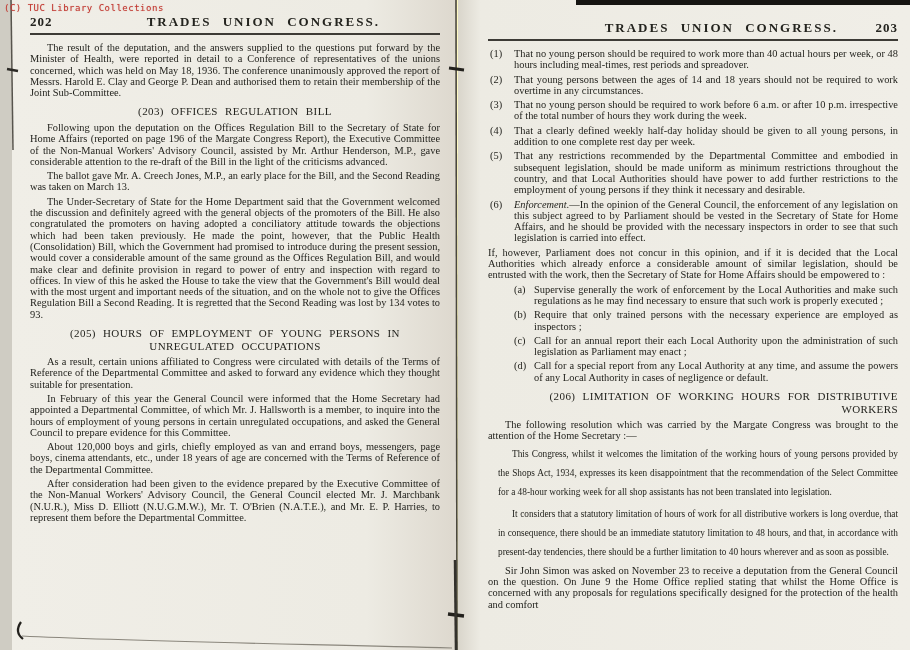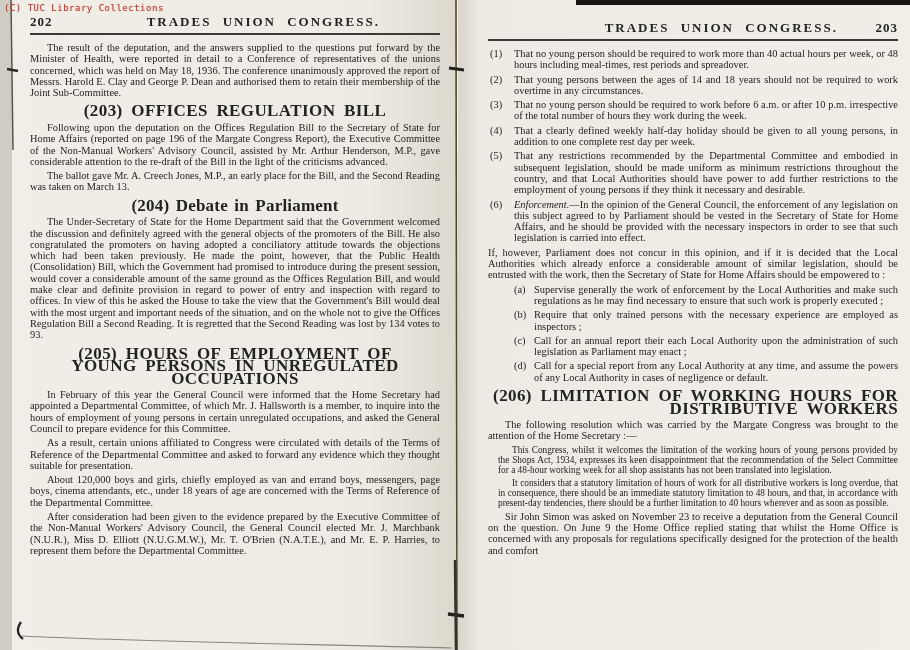--- a/index.html
+++ b/index.html
@@ -33,32 +33,32 @@
   .pagehead .pnum{width:60px; letter-spacing:1px;}
   .pagehead .ptitle{flex:1; text-align:right; word-spacing:6px;}
   .page-right .pagehead .pnum{text-align:right;}
   .headrule{border-bottom:2px solid #3d3b36; margin:3px 0 7px 0;}
   p.body{
     margin:0 0 3px 0; font-size:10.4px; line-height:11.3px;
     text-align:justify; text-indent:17px;
   }
   p.body.noind{text-indent:0;}
   h3.sect{
-    margin:7px 0 4px 0; text-align:center; font-size:17px;
-    line-height:12.5px; font-weight:bold; word-spacing:4px; letter-spacing:0.4px;
+    margin:7px 0 4px 0; text-align:center; font-size:11px;
+    line-height:12.5px; font-weight:normal; word-spacing:4px; letter-spacing:0.4px;
   }
   h3.sect.mixed{word-spacing:2px; letter-spacing:0.2px;}
   .numitem{display:flex; margin:0 0 3px 0; font-size:10.4px; line-height:11.3px;}
   .numitem .num{flex:none; width:24px; padding-left:2px;}
   .numitem .itext{flex:1; text-align:justify;}
   .sublist{margin-left:24px;}
   .sublist .numitem .num{width:20px;}
   .hang{margin-left:24px;}
   .smallprint{
-    margin:2px 0 3px 10px; font-size:9.3px; line-height:10px;
+    margin:2px 0 3px 10px; font-size:9.3px; line-height:19px;
     text-align:justify; text-indent:14px;
   }
   .artifacts{position:absolute; left:0; top:0; z-index:20; pointer-events:none;}
   i.lead{font-style:italic;margin-top:46px;}
 </style>
 </head>
 <body>
 
 <div class="canvas">
 
@@ -72,28 +72,27 @@
     </div>
     <div class="headrule"></div>
 
     <p class="body">The result of the deputation, and the answers supplied to the questions put forward by the Minister of Health, were reported in detail to a Conference of representatives of the unions concerned, which was held on May 18, 1936. The conference unanimously approved the report of Messrs. Harold E. Clay and George P. Dean and authorised them to retain their membership of the Joint Sub-Committee.</p>
 
     <h3 class="sect">(203) OFFICES REGULATION BILL</h3>
 
     <p class="body">Following upon the deputation on the Offices Regulation Bill to the Secretary of State for Home Affairs (reported on page 196 of the Margate Congress Report), the Executive Committee of the Non-Manual Workers' Advisory Council, assisted by Mr. Arthur Henderson, M.P., gave considerable attention to the re-draft of the Bill in the light of the criticisms advanced.</p>
     <p class="body">The ballot gave Mr. A. Creech Jones, M.P., an early place for the Bill, and the Second Reading was taken on March 13.</p>
 
-    <h3 class="sect mixed">(204) Debate in Parliament</h3>
 
     <p class="body">The Under-Secretary of State for the Home Department said that the Government welcomed the discussion and definitely agreed with the general objects of the promoters of the Bill. He also congratulated the promoters on having adopted a conciliatory attitude towards the objections which had been taken previously. He made the point, however, that the Public Health (Consolidation) Bill, which the Government had promised to introduce during the present session, would cover a considerable amount of the same ground as the Offices Regulation Bill, and would make clear and definite provision in regard to power of entry and inspection with regard to offices. In view of this he asked the House to take the view that the Government's Bill would deal with the most urgent and important needs of the situation, and on the whole not to give the Offices Regulation Bill a Second Reading. It is regretted that the Second Reading was lost by 134 votes to 93.</p>
 
     <h3 class="sect" style="max-width:380px;margin-left:auto;margin-right:auto;">(205) HOURS OF EMPLOYMENT OF YOUNG PERSONS IN UNREGULATED OCCUPATIONS</h3>
 
+    <p class="body">As a result, certain unions affiliated to Congress were circulated with details of the Terms of Reference of the Departmental Committee and asked to forward any evidence which they thought suitable for presentation.</p>
     <p class="body">In February of this year the General Council were informed that the Home Secretary had appointed a Departmental Committee, of which Mr. J. Hallsworth is a member, to inquire into the hours of employment of young persons in certain unregulated occupations, and asked the General Council to prepare evidence for this Committee.</p>
-    <p class="body">As a result, certain unions affiliated to Congress were circulated with details of the Terms of Reference of the Departmental Committee and asked to forward any evidence which they thought suitable for presentation.</p>
     <p class="body">About 120,000 boys and girls, chiefly employed as van and errand boys, messengers, page boys, cinema attendants, etc., under 18 years of age are concerned with the Terms of Reference of the Departmental Committee.</p>
     <p class="body">After consideration had been given to the evidence prepared by the Executive Committee of the Non-Manual Workers' Advisory Council, the General Council elected Mr. J. Marchbank (N.U.R.), Miss D. Elliott (N.U.G.M.W.), Mr. T. O'Brien (N.A.T.E.), and Mr. E. P. Harries, to represent them before the Departmental Committee.</p>
   </div>
 
   <div class="page page-right">
     <div class="pagehead">
       <span class="pnum"></span>
       <span class="ptitle">TRADES UNION CONGRESS.</span>
       <span class="pnum">203</span>
     </div>

